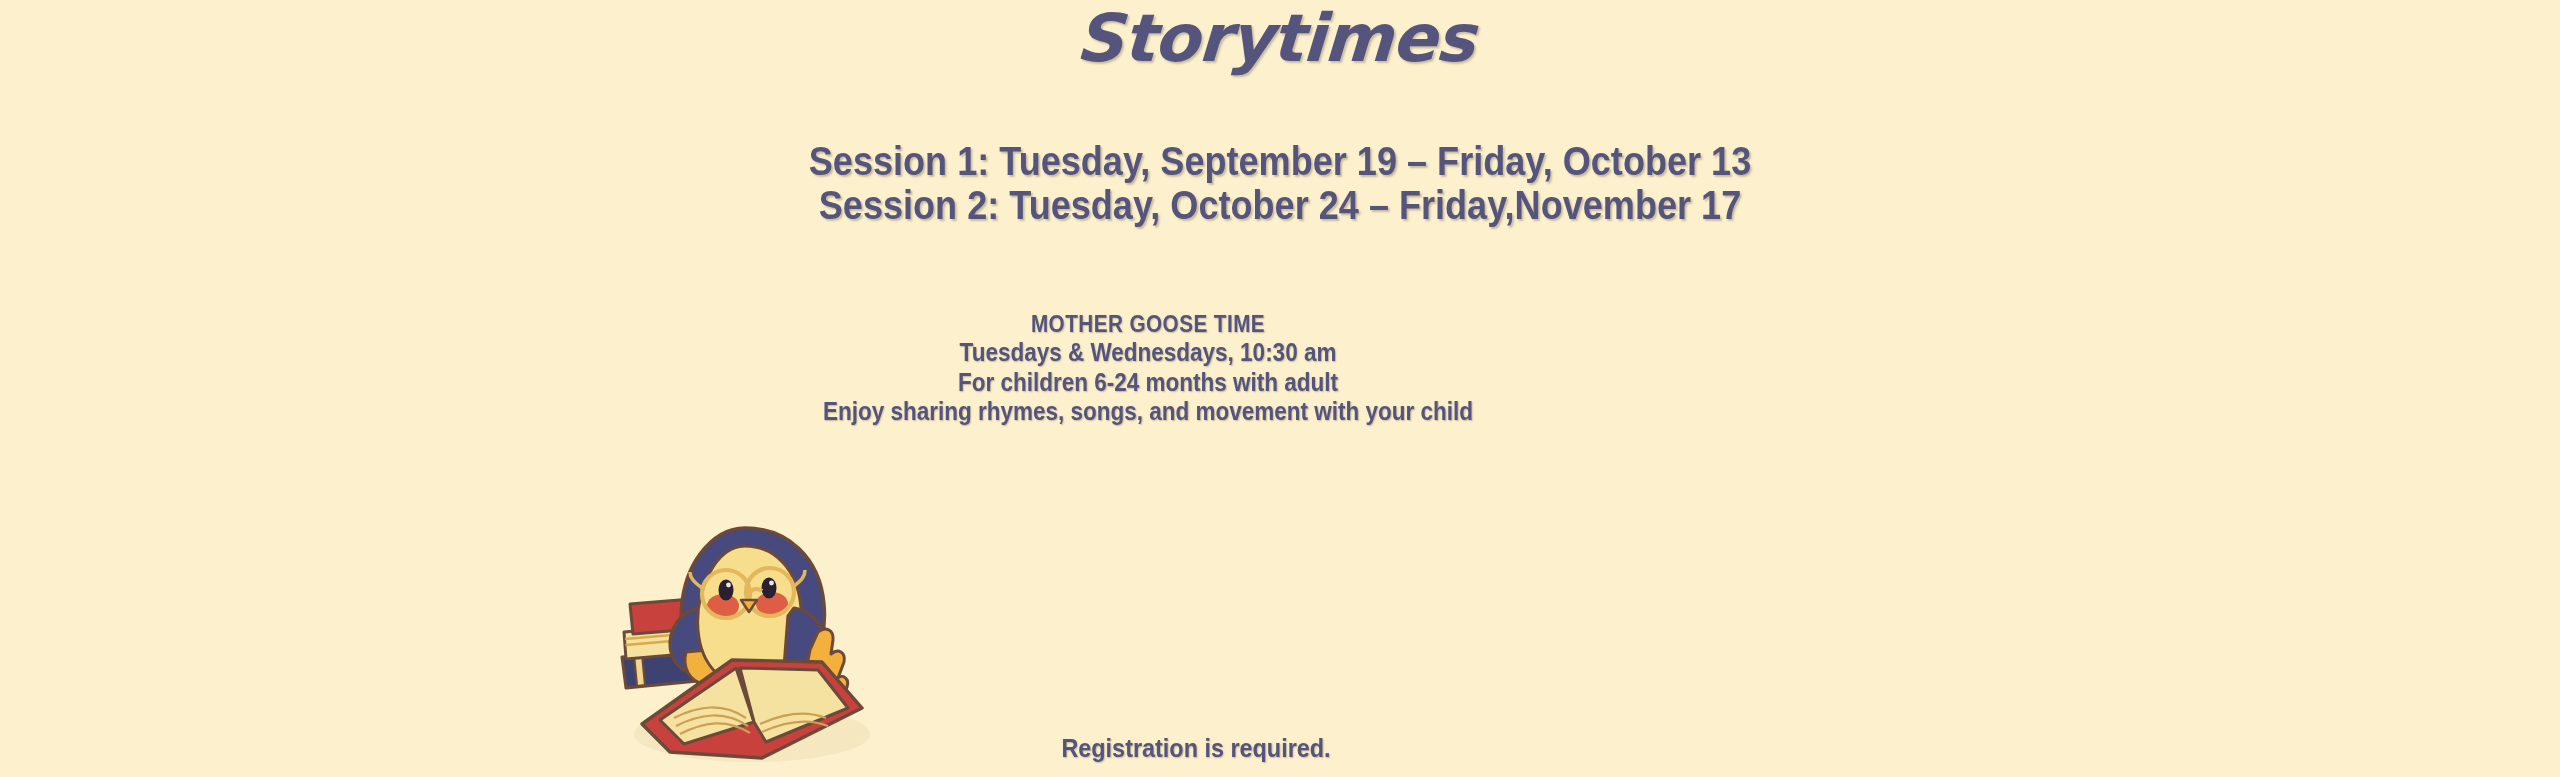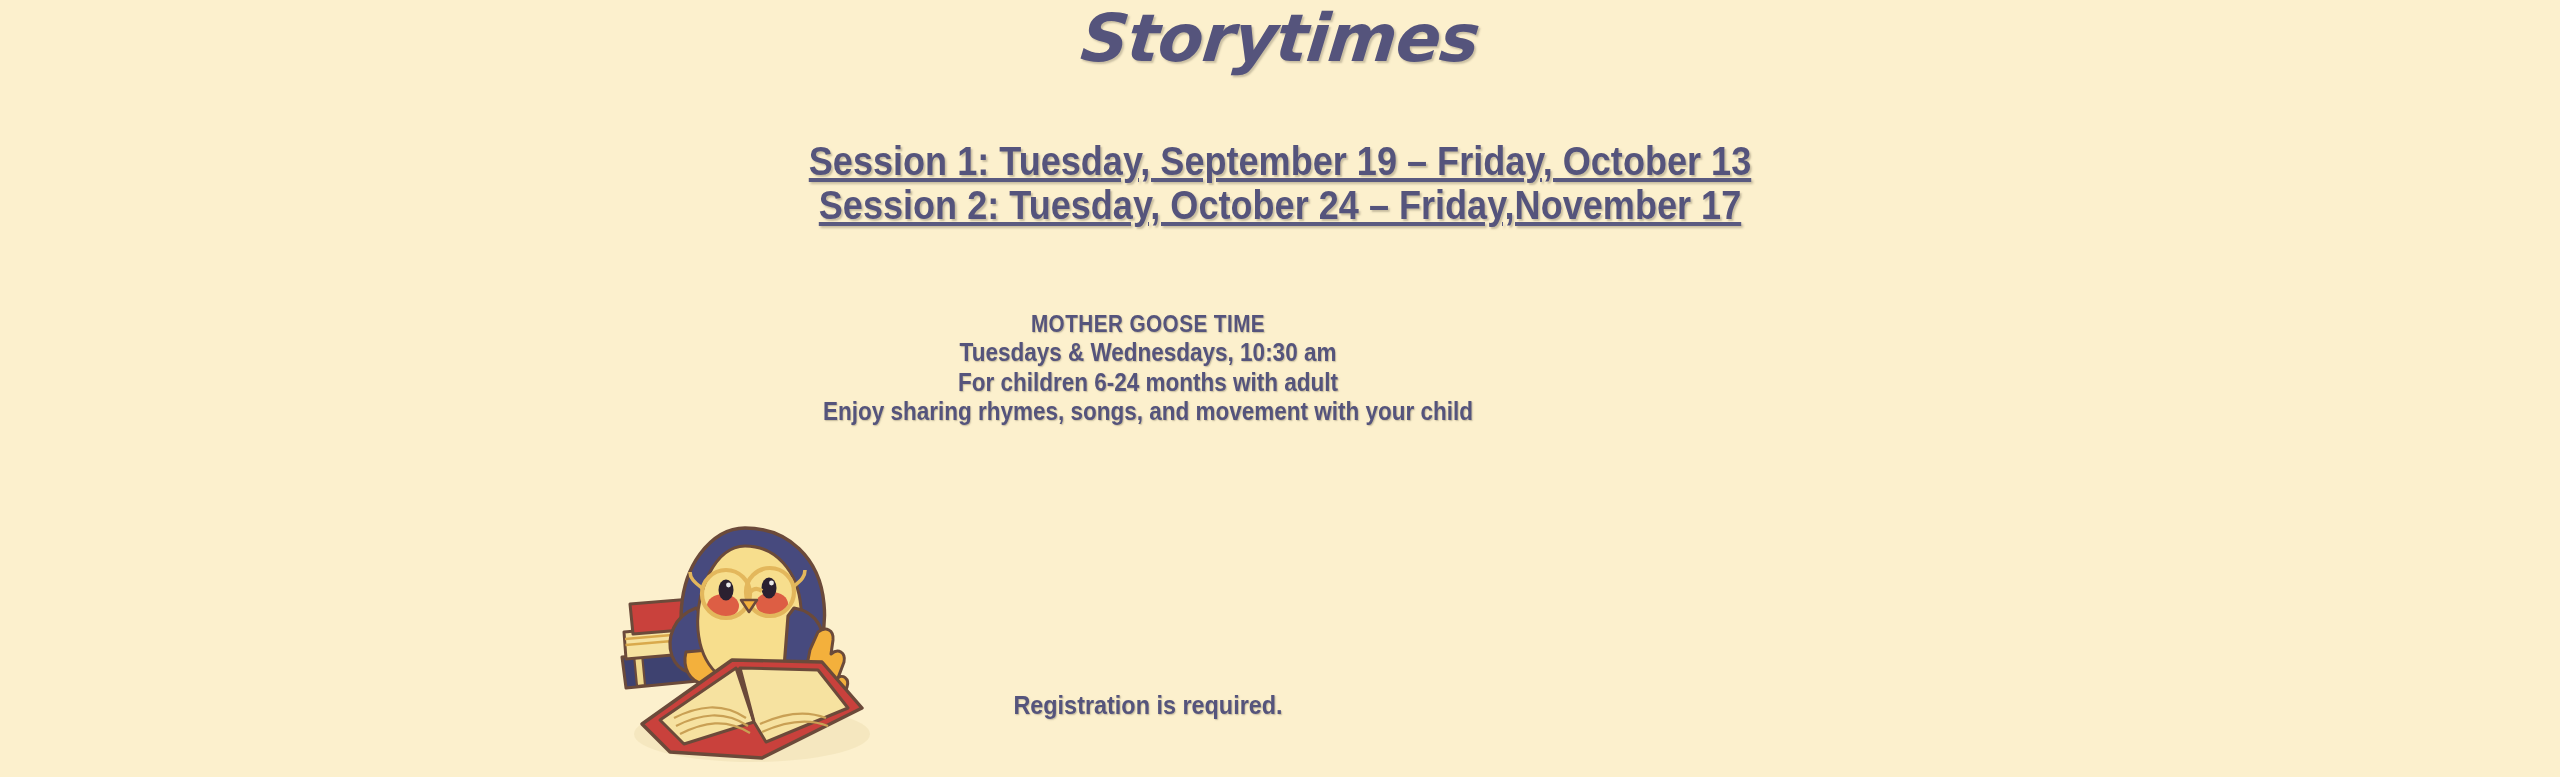--- a/index.html
+++ b/index.html
@@ -46,41 +46,40 @@
     text-shadow: 2px 2px 2px rgba(140,130,110,0.45);
     line-height: 1.0;
     transform: skewX(-6deg);
   }
 
   .sessions {
     position: absolute;
     left: 0;
     top: 140px;
     width: 2560px;
-    text-decoration: underline;
   }
   .session-line {
     font-family: "Liberation Sans Narrow", "Liberation Sans", sans-serif;
     font-size: 41px;
     font-weight: 700;
     color: #55547c;
     letter-spacing: 0px;
     line-height: 1.07;
     text-shadow: 2px 2px 2px rgba(150,140,115,0.5);
     transform: scaleX(0.88);
   }
 
   .block {
     position: absolute;
     left: 0;
     width: 2296px;
   }
   .block-mg { top: 313px; }
   .block-tt { top: 512px; }
-  .block-reg { top: 692px; }
+  .block-reg { top: 735px; padding-left: 48px; }
 
   .block-heading {
     font-family: "Liberation Sans Narrow", "Liberation Sans", sans-serif;
     font-size: 23px;
     font-weight: 700;
     letter-spacing: 0.5px;
     color: #55547c;
     line-height: 1.0;
     text-shadow: 1px 1px 1.5px rgba(150,140,115,0.55);
     transform: scaleX(0.9);

